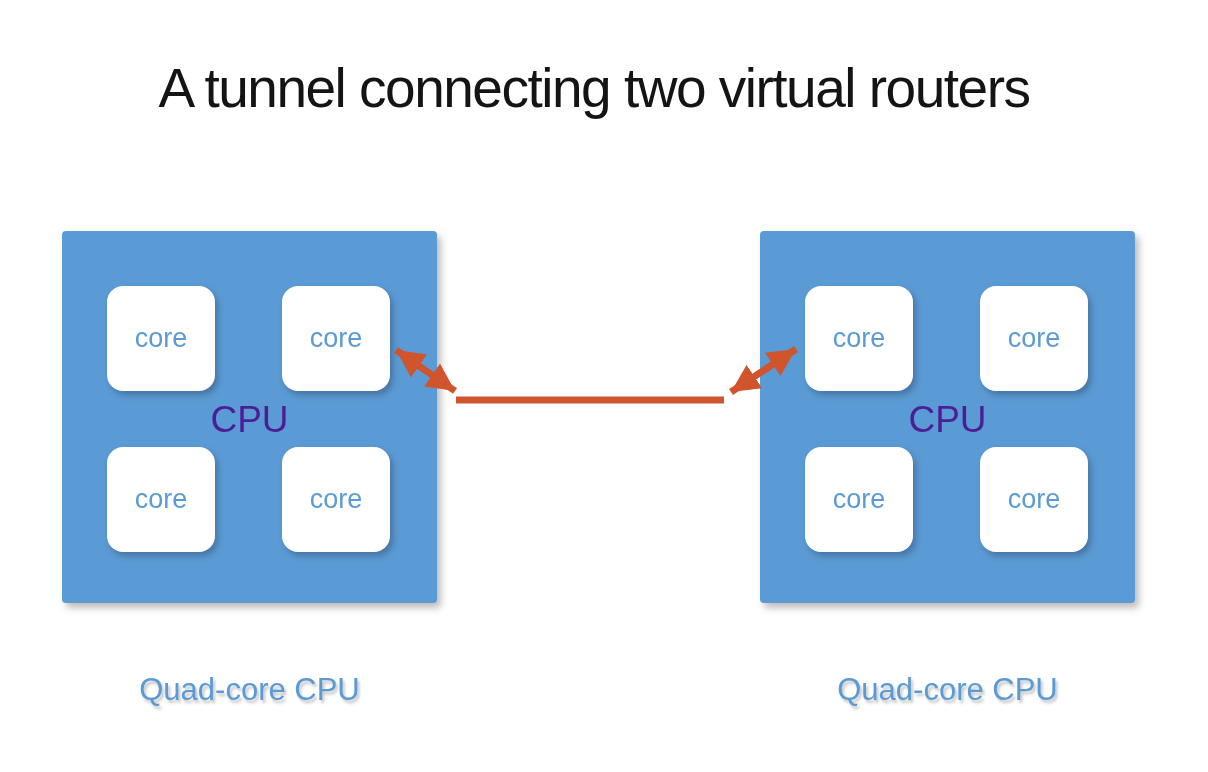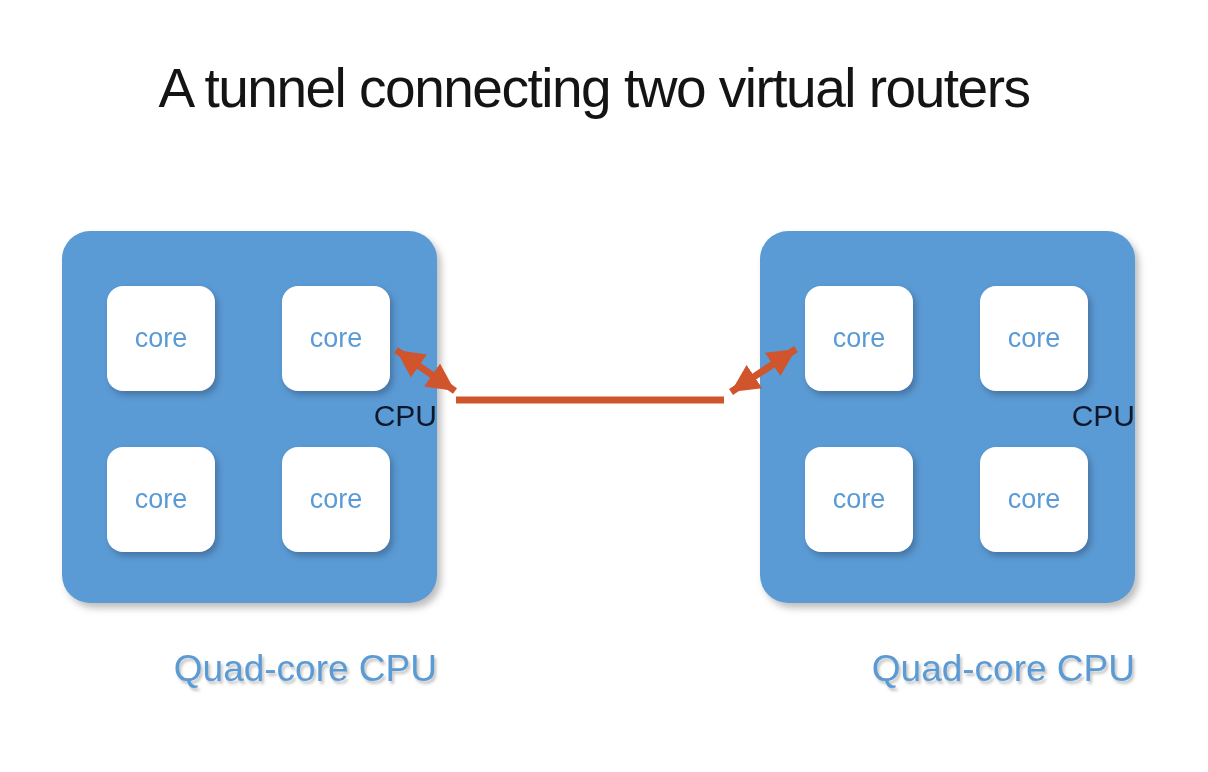--- a/index.html
+++ b/index.html
@@ -15,21 +15,21 @@
     font-size: 55px;
     font-weight: 500;
     letter-spacing: -1.5px;
     color: #141414;
   }
 
   .cpu-block {
     position: absolute;
     width: 375px; height: 372px;
     background: #5B9BD5;
-    border-radius: 28px;
+    border-radius: 4px;
     box-shadow: 4px 5px 7px rgba(110,110,110,0.45);
   }
   .cpu-block.left  { left: 62px;  top: 231px; }
   .cpu-block.right { left: 760px; top: 231px; }
 
   .core {
     position: absolute;
     width: 108px; height: 105px;
     background: #ffffff;
     border-radius: 16px;
@@ -42,32 +42,32 @@
   .core.br { left: 220px; top: 216px; }
 
   .core-label {
     color: #5B9BD5;
     font-size: 27px;
   }
 
   .cpu-label {
     position: absolute;
     left: 0; top: 168px; width: 100%;
-    text-align: right;
-    color: #0f172a;
-    font-size: 30px;
+    text-align: center;
+    color: #4c1d95;
+    font-size: 37px;
   }
 
   .caption {
     position: absolute;
-    top: 648px;
+    top: 672px;
     width: 375px;
-    text-align: right;
+    text-align: center;
     color: #5B9BD5;
-    font-size: 37px;
+    font-size: 31px;
     text-shadow: 2px 3px 3px rgba(120,120,120,0.45);
   }
   .caption.left  { left: 62px; }
   .caption.right { left: 760px; }
 
   .tunnel-svg {
     position: absolute;
     left: 0; top: 0;
     width: 1208px; height: 772px;
     pointer-events: none;

